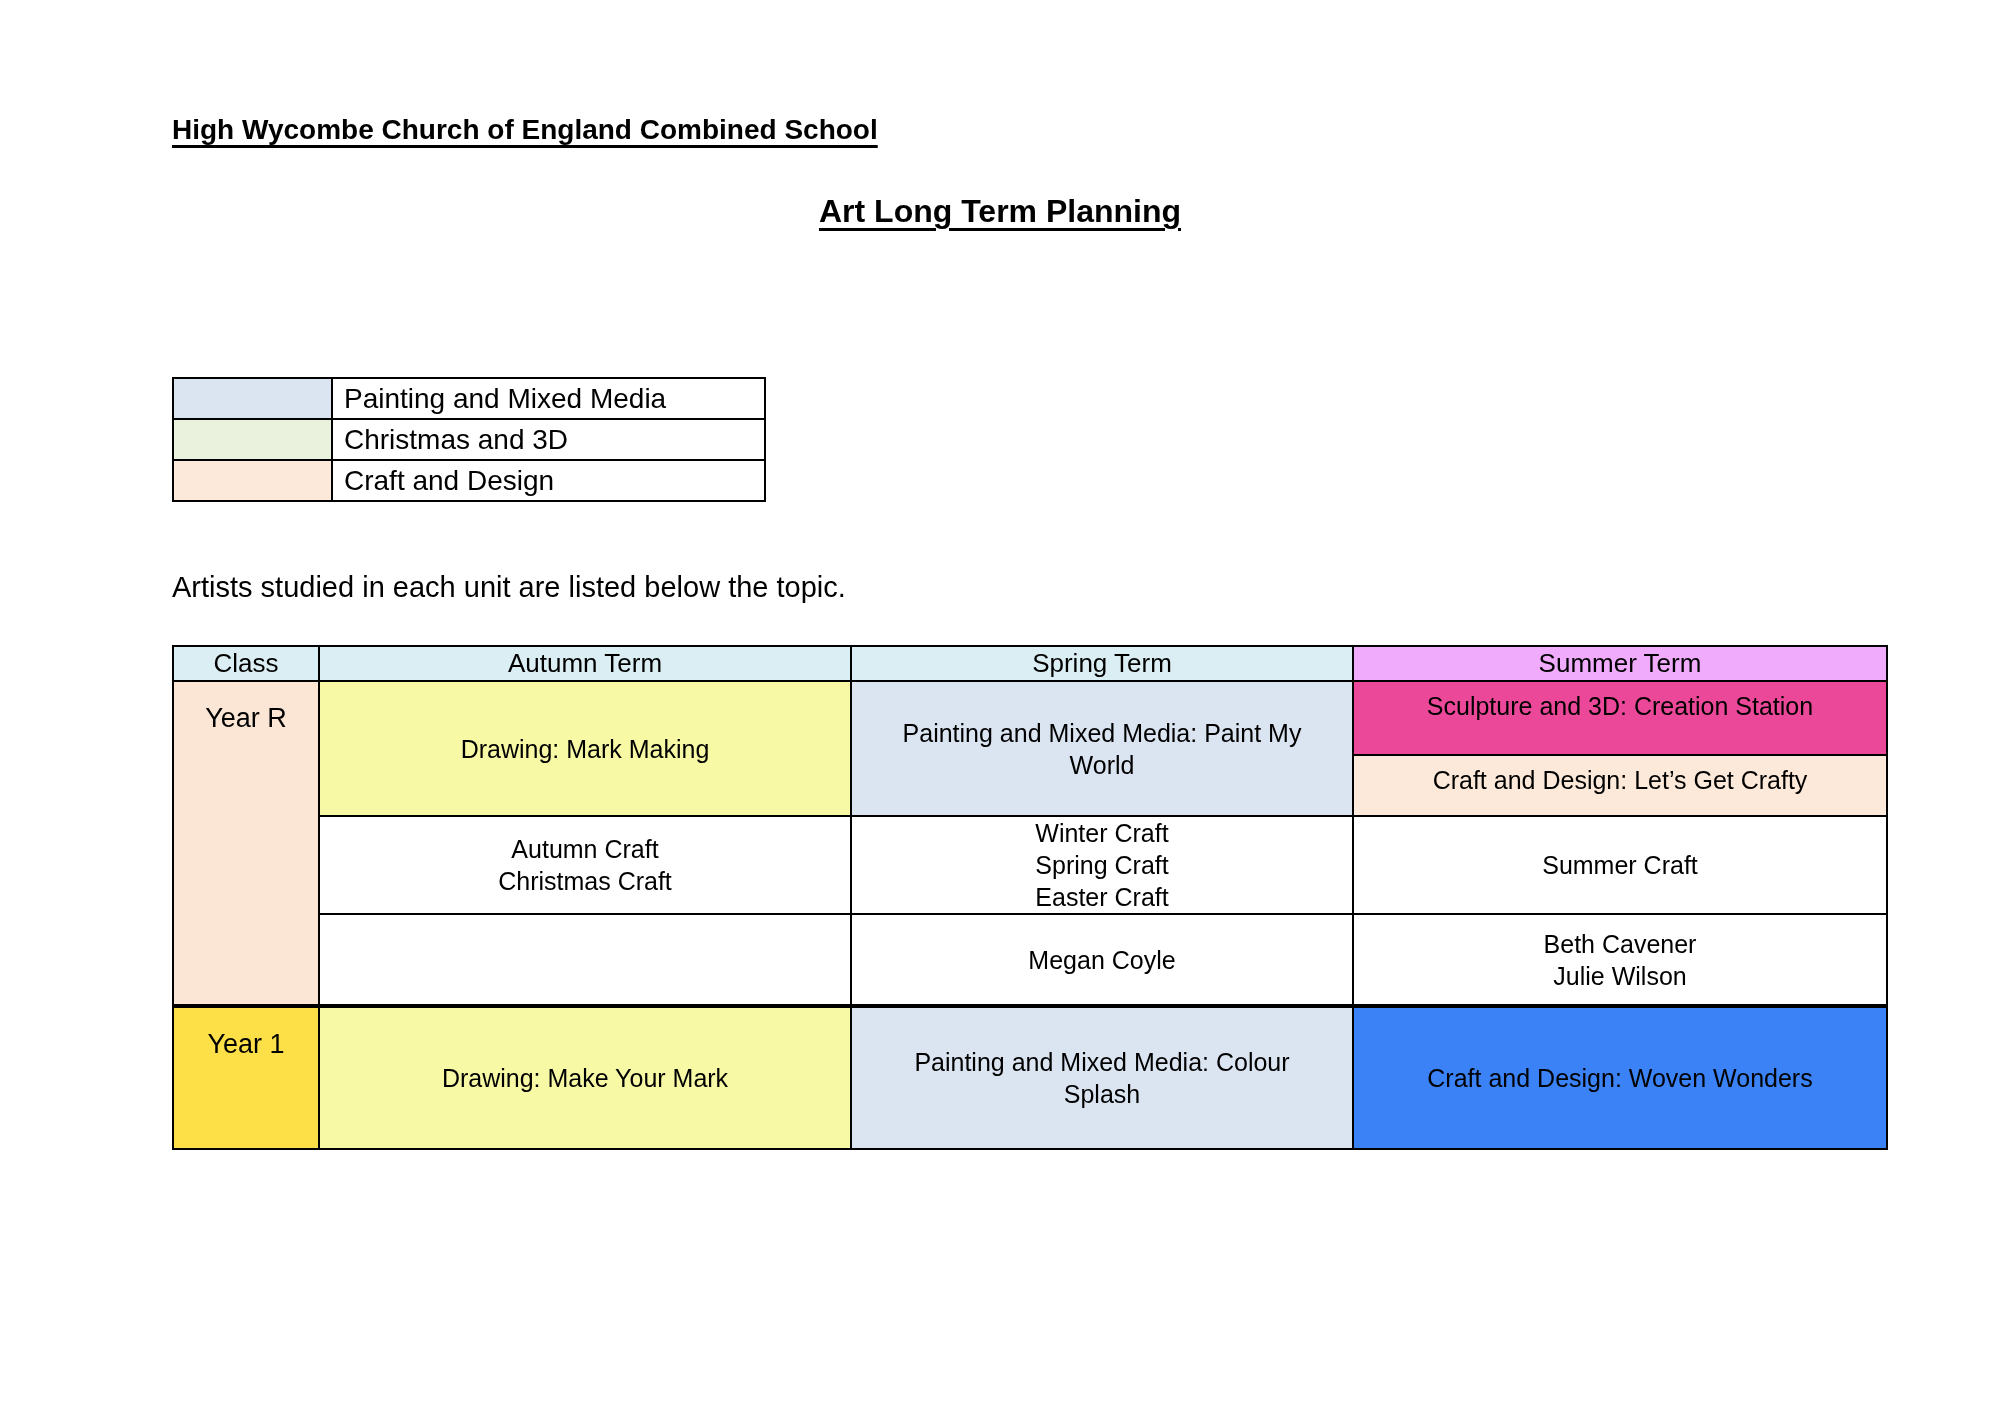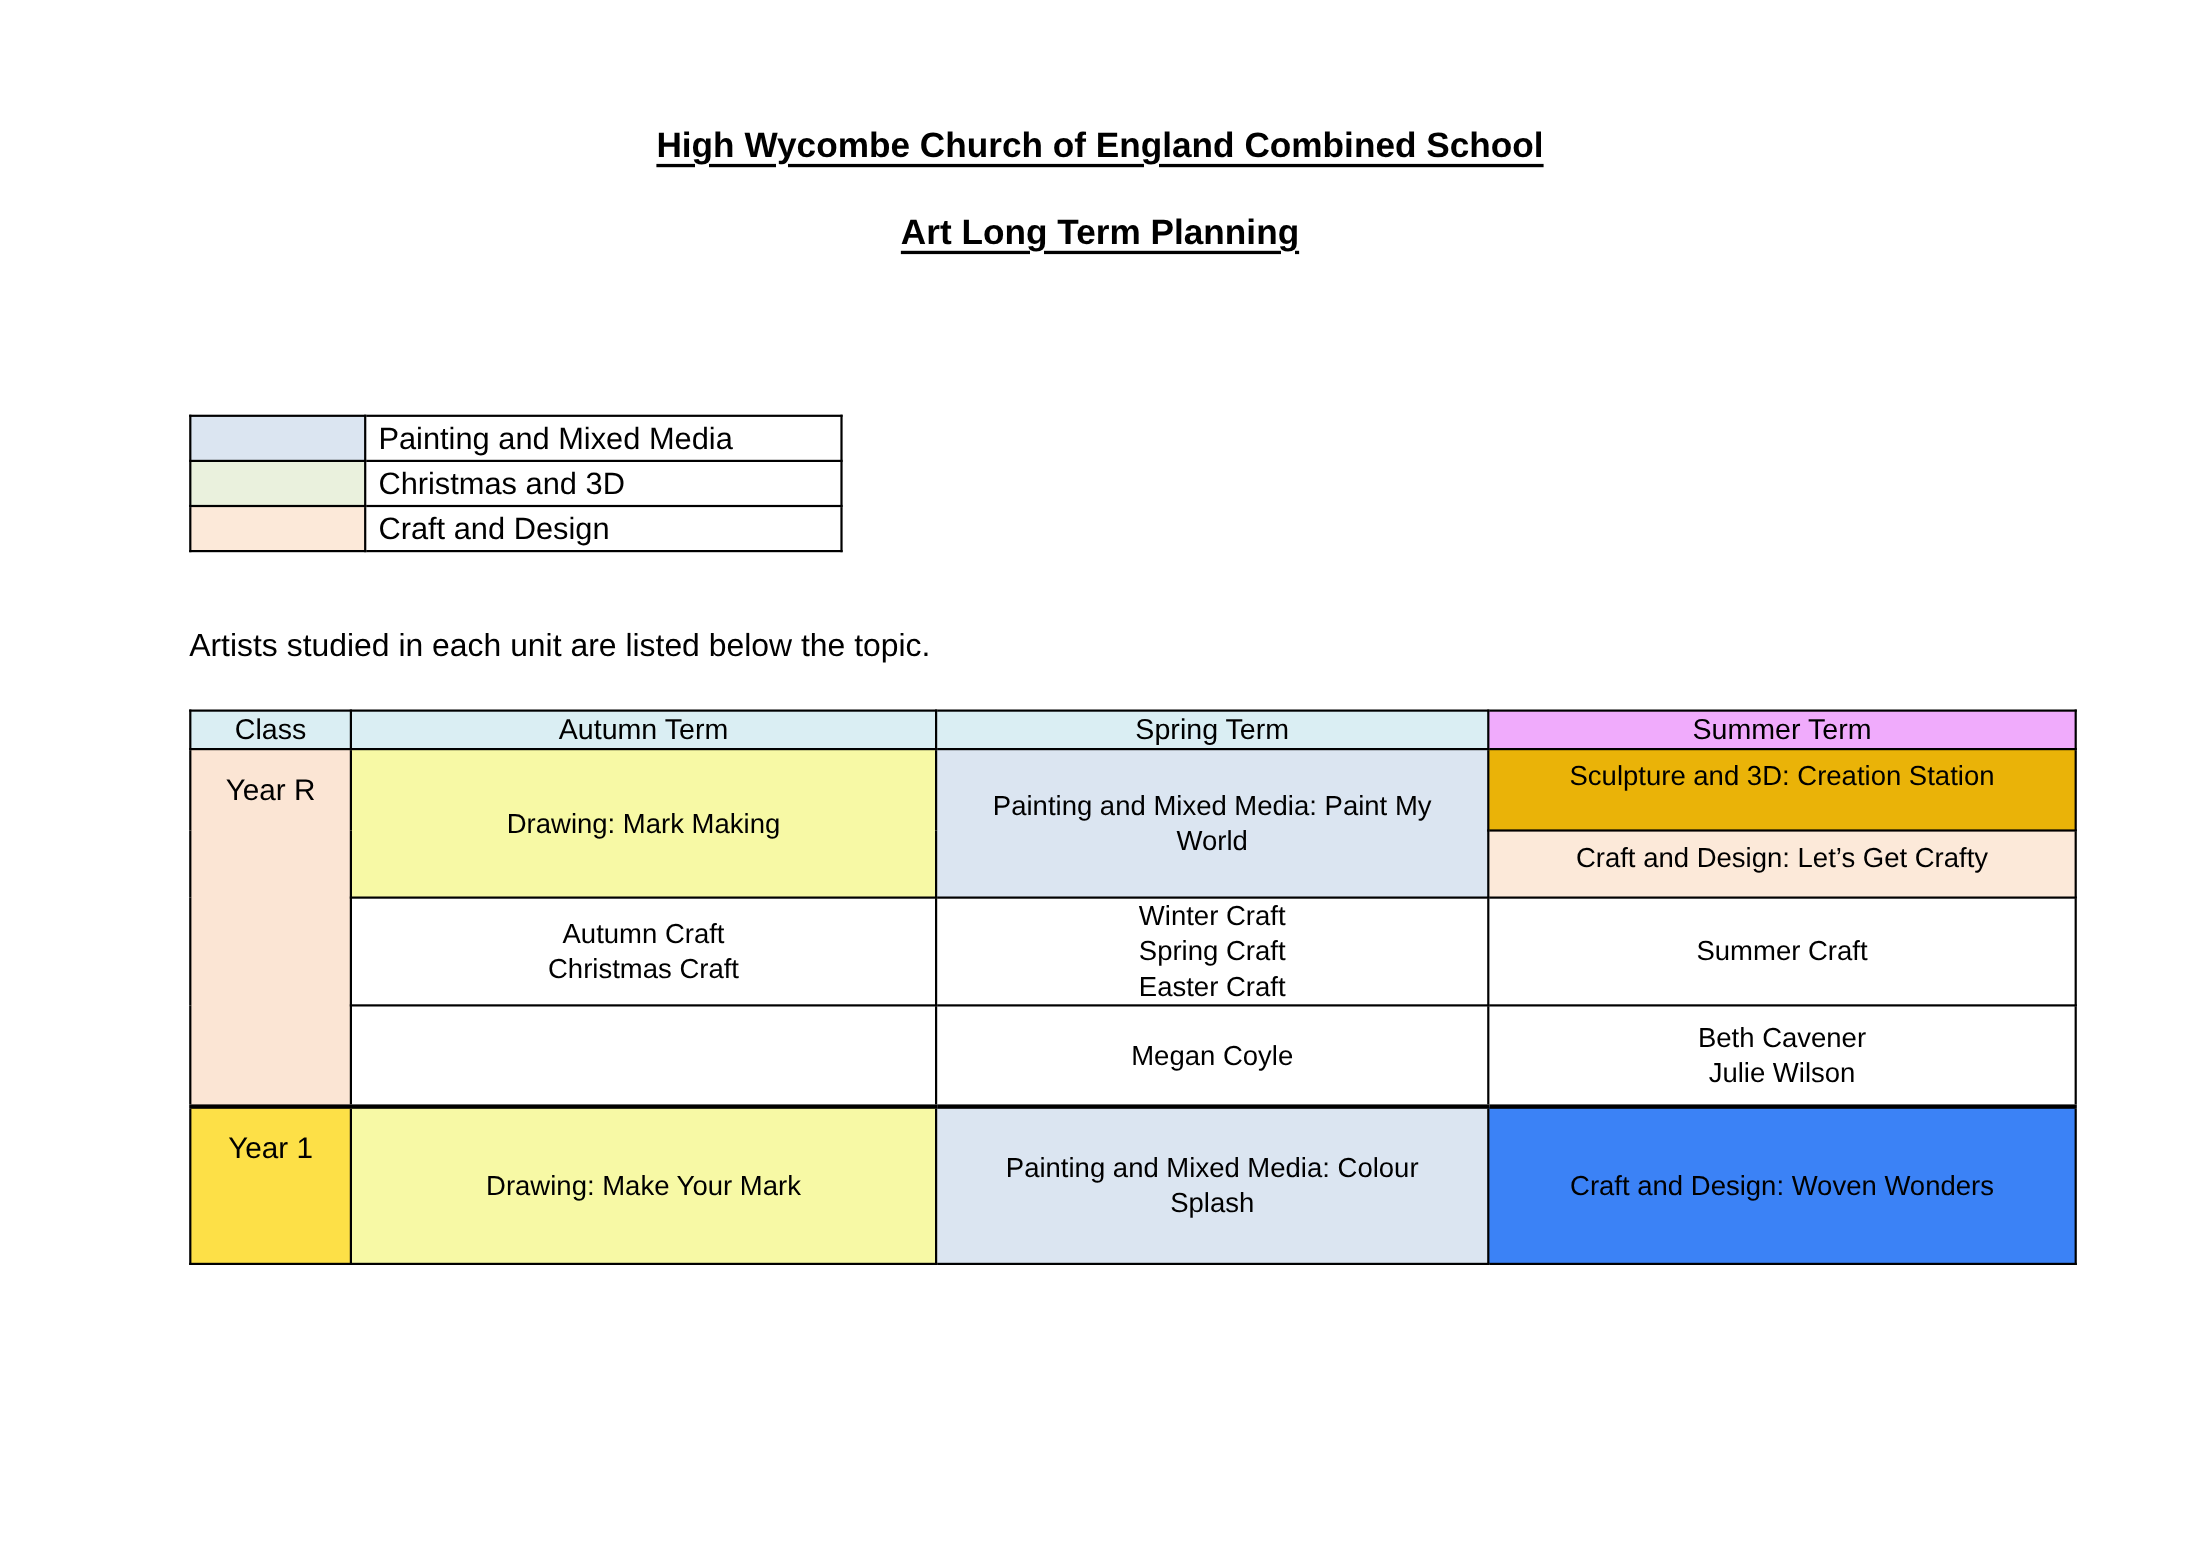--- a/index.html
+++ b/index.html
@@ -8,22 +8,21 @@
     width:2000px;
     height:1414px;
     background:#ffffff;
     font-family:"Liberation Sans", sans-serif;
     color:#000;
     overflow:hidden;
   }
   .doc-title{
     position:absolute;
     left:172px; top:114px; width:1656px;
-    text-align:center;
-    font-size:32px; font-weight:bold;
+    font-size:28px; font-weight:bold;
     text-decoration:underline;
     text-decoration-thickness:3px;
     text-underline-offset:6px;
   }
   .doc-subtitle{
     position:absolute;
     left:172px; top:193px; width:1656px;
     text-align:center;
     font-size:32px; font-weight:bold;
     text-decoration:underline;
@@ -115,21 +114,21 @@
         <th style="background-color: rgb(218, 238, 243);">Class</th>
         <th style="background-color: rgb(218, 238, 243);">Autumn Term</th>
         <th style="background-color: rgb(218, 238, 243);">Spring Term</th>
         <th style="background-color: #f0abfc;">Summer Term</th>
       </tr>
 
       <tr style="height:74px">
         <td class="class-cell" rowspan="4" style="background-color: rgb(251, 229, 212);">Year R</td>
         <td class="topic" rowspan="2" style="background-color: rgb(247, 249, 165);">Drawing: Mark Making</td>
         <td class="topic" rowspan="2" style="background-color: rgb(219, 229, 241);">Painting and Mixed Media: Paint My World</td>
-        <td class="top-align" style="background-color: #eab308;">Sculpture and 3D: Creation Station</td>
+        <td class="top-align" style="background-color: #ec4899;">Sculpture and 3D: Creation Station</td>
       </tr>
 
       <tr style="height:61px">
         <td class="top-align" style="background-color: rgb(252, 233, 217);">Craft and Design: Let’s Get Crafty</td>
       </tr>
 
       <tr style="height:98px">
         <td>
           <div>Autumn Craft</div>
           <div>Christmas Craft</div>

